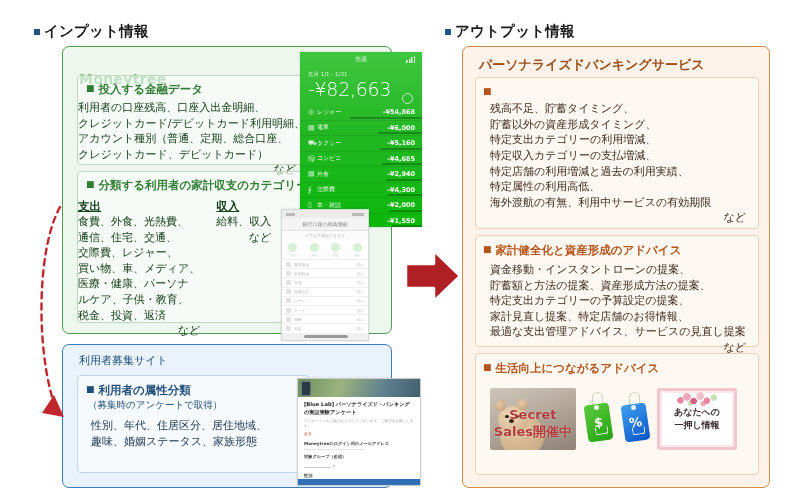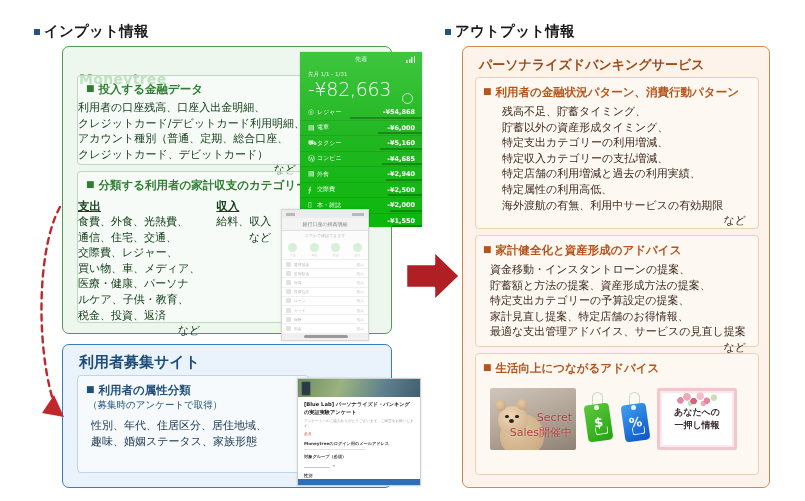--- a/index.html
+++ b/index.html
@@ -58,21 +58,21 @@
   .inner.b { border: 1px solid #bcd6ee; }
   .inner.o { border: 1px solid #ebd0b6; background: rgba(255,255,255,.45); }
 
   .brand {
     position: absolute;
     font-size: 14px; font-weight: bold;
     color: #6fbf73; letter-spacing: .3px;
   }
   .title-blue {
     position: absolute;
-    font-size: 15px; font-weight: bold; color: #1f4e79;
+    font-size: 11px; font-weight: normal; color: #1f4e79;
   }
   .title-orange {
     position: absolute;
     font-size: 13px; font-weight: bold; color: #9c4d18;
   }
 
   .bullet {
     font-size: 11.5px; font-weight: bold;
     display: flex; gap: 4px; align-items: flex-start;
     white-space: nowrap;
@@ -228,22 +228,22 @@
            background:radial-gradient(circle at 35% 30%, #e4c9a4, #c3a37c);}
   .td-head{position:absolute;left:8px;bottom:16px;width:30px;height:28px;border-radius:50%;
            background:radial-gradient(circle at 40% 35%, #efd7b6, #c9aa83);}
   .td-ear1,.td-ear2{position:absolute;width:11px;height:11px;border-radius:50%;
            background:radial-gradient(circle at 40% 35%,#e6cba8,#bb9b75);}
   .td-ear1{left:5px;bottom:39px;} .td-ear2{left:27px;bottom:40px;}
   .td-eye1,.td-eye2{position:absolute;width:3.5px;height:3.5px;border-radius:50%;background:#2d2118;}
   .td-eye1{left:15px;bottom:32px;} .td-eye2{left:25px;bottom:32px;}
   .td-nose{position:absolute;left:19px;bottom:27px;width:5px;height:4px;border-radius:50%;background:#2d2118;}
   .promo-txt{
-    position:absolute; right:4px; bottom:9px; text-align:right;
-    color:#b23b3b; font-size:11px; font-weight:normal; line-height:1.35;
+    position:absolute; right:4px; bottom:9px; text-align:center;
+    color:#b23b3b; font-size:13px; font-weight:bold; line-height:1.35;
     text-shadow: 0 0 2px rgba(255,255,255,.5);
   }
   .tag {
     width: 30px; height: 48px; position: relative;
   }
   .tag .shape {
     position: absolute; left: 3px; top: 9px; width: 25px; height: 37px;
     border-radius: 4px; transform: rotate(-8deg);
     display:flex;align-items:center;justify-content:center;
   }
@@ -377,21 +377,21 @@
         </div>
         <div class="pg-row">
           <span class="pg-ic">▤</span>
           <span class="pg-lb">外食</span>
           <span class="pg-am">-¥2,940</span>
           <span class="pg-bar" style="width:36px"></span>
         </div>
         <div class="pg-row">
           <span class="pg-ic">∮</span>
           <span class="pg-lb">交際費</span>
-          <span class="pg-am">-¥2,500</span>
+          <span class="pg-am">-¥4,300</span>
           <span class="pg-bar" style="width:34px"></span>
         </div>
         <div class="pg-row">
           <span class="pg-ic">▯</span>
           <span class="pg-lb">本・雑誌</span>
           <span class="pg-am">-¥2,000</span>
           <span class="pg-bar" style="width:32px"></span>
         </div>
         <div class="pg-row">
           <span class="pg-ic"></span>
@@ -530,23 +530,22 @@
     </div>
     <div class="sv-bottom"></div>
   </div>
 
   <div class="panel-orange">
     <div class="title-orange" style="left:16px; top:9px;">パーソナライズドバンキングサービス</div>
 
     <div class="inner o" style="left:12px; top:30px; width:284px; height:152px;">
       <div class="bullet b-orange" style="margin:7px 0 4px 7px;">
         <span class="mk">■</span>
-        <span>利用者の金融状況パターン、消費行動パターン</span>
-      </div>
-      <div class="body-txt orange" style="margin-left:26px;">残高不足、貯蓄タイミング、
+      </div>
+      <div class="body-txt orange" style="margin-left:14px;">残高不足、貯蓄タイミング、
 貯蓄以外の資産形成タイミング、
 特定支出カテゴリーの利用増減、
 特定収入カテゴリーの支払増減、
 特定店舗の利用増減と過去の利用実績、
 特定属性の利用高低、
 海外渡航の有無、利用中サービスの有効期限</div>
       <div class="nado" style="margin-right:12px; color:#3d2a1c;">など</div>
     </div>
 
     <div class="inner o" style="left:12px; top:188px; width:284px; height:112px;">

